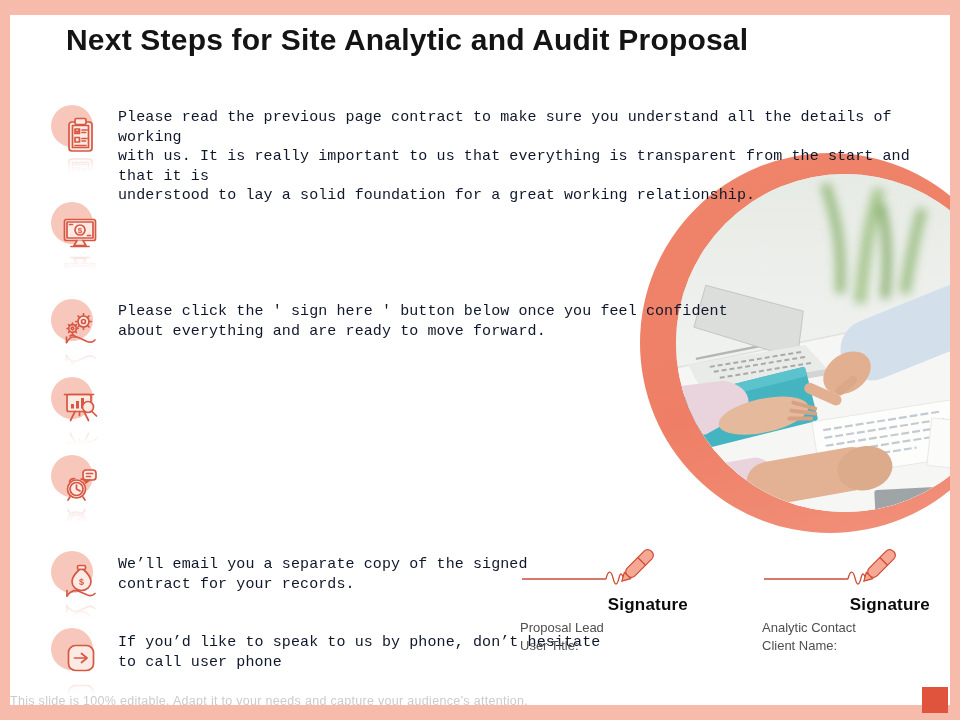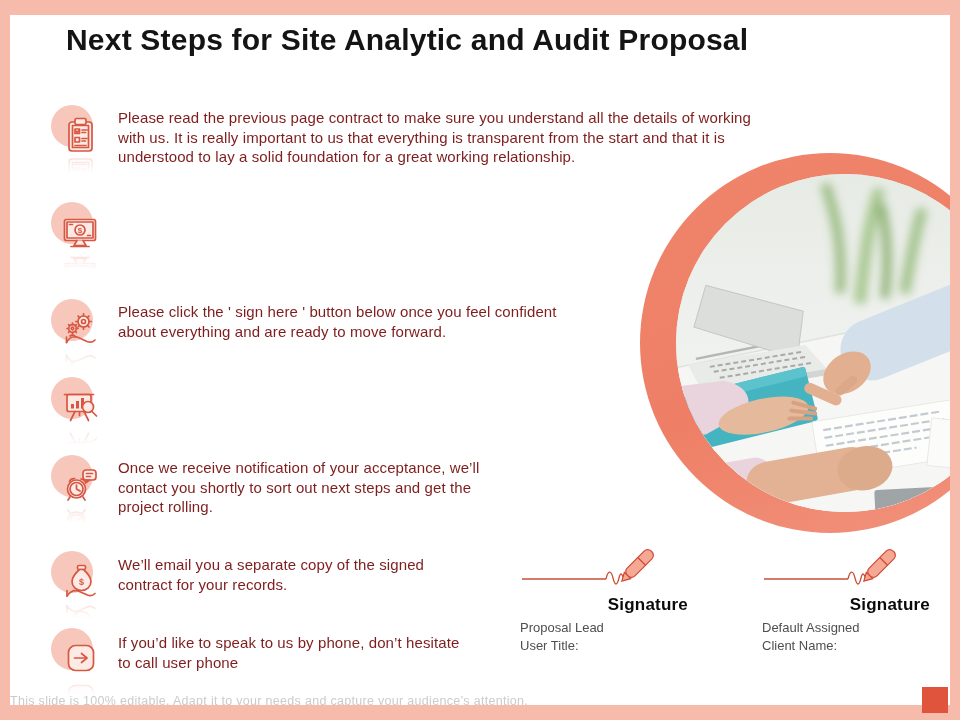--- a/index.html
+++ b/index.html
@@ -13,21 +13,21 @@
 
   
   .accent-circle { position:absolute; left:630px; top:138px; width:380px; height:380px; border-radius:50%;
                    background:linear-gradient(160deg,#ef856b 0%, #ee7f66 55%, #f2937d 100%); z-index:1; }
   .photo-circle { position:absolute; left:666px; top:159px; width:338px; height:338px; border-radius:50%;
                   overflow:hidden; z-index:2; background:#edf0ec; }
   .photo-circle svg { display:block; }
 
   
   .bullet-text { position:absolute; left:108px; white-space:pre-line; font-size:15px; line-height:19.5px;
-                 color:#7f1d1d; letter-spacing:.1px; z-index:3; }
+                 color:#0f172a; letter-spacing:.1px; z-index:3;font-family:Liberation Mono, monospace; }
   .icon-cell { position:absolute; left:50px; width:44px; height:44px; z-index:3; }
   .icon-cell::before { content:""; position:absolute; left:-9px; top:-10px; width:42px; height:42px;
                        border-radius:50%; background:#f6c7ba; }
   .icon-art { position:relative; width:40px; height:40px;
               -webkit-box-reflect: below 0 linear-gradient(transparent 55%, rgba(0,0,0,.22)); }
   .icon-art svg { display:block; }
 
   .r1t { top:93px; }  .r1i { top:100px; }
   .r2t { top:190px; } .r2i { top:197px; }
   .r3t { top:287px; } .r3i { top:294px; }
@@ -187,23 +187,20 @@
         <circle class="ic" cx="16.5" cy="24" r="6.5"></circle>
         <path class="ic" d="M16.5 24 v-4 M16.5 24 l3.5 2"></path>
         <path class="ic" d="M9.5 16.5 a5 5 0 0 1 5 -2.8 M21 14 a5 5 0 0 1 4.5 3"></path>
         <path class="ic" d="M10 32 l-2 3 M23 32 l2 3"></path>
         <rect class="ic icf" x="23" y="5" width="13" height="10" rx="3"></rect>
         <path class="ic" d="M27 15 l-1.5 3 4 -3"></path>
         <path class="ic" d="M26.5 8.5 h6 M26.5 11.5 h4"></path>
       </svg>
         </div>
     </div>
-    <p class="bullet-text r5t">Once we receive notification of your acceptance, we’ll
-contact you shortly to sort out next steps and get the
-project rolling.</p>
 
     <div class="icon-cell r6i">
       <div class="icon-art">
           <svg width="40" height="40" viewBox="0 0 40 40">
         <rect class="ic icf" x="17.5" y="4.5" width="8" height="4" rx="1.5"></rect>
         <path class="ic icf" d="M19.5 8.5 c-4.5,4 -7.5,7.5 -7.5,12 a9.5 9 0 0 0 19 0 c0,-4.5 -3,-8 -7.5,-12 z"></path>
         <text x="21.5" y="23.5" font-size="9" font-weight="bold" text-anchor="middle" fill="#d85743">$</text>
         <path class="ic" d="M7 35 c3.5,-5 8.5,-6.5 13.5,-4 l7,3 c3,1.2 5.5,0.5 7.5,-1.5"></path>
         <path class="ic" d="M7 29.5 v5.5"></path>
       </svg>
@@ -243,21 +240,21 @@
       <svg class="sig-art" viewBox="0 0 150 44">
         <path d="M4 33 H88" stroke="#c94f38" stroke-width="1.3" fill="none"></path>
         <path d="M88 33 c2,-9 5,-9 7,-1 c2,8 4,8 6,0 c1.5,-6 3,-5 5,1.5" fill="none" stroke="#c94f38" stroke-width="1.3"></path>
         <g transform="rotate(-45 118 21)">
           <rect x="106" y="15.5" width="34" height="11" rx="5" fill="#f5a893" stroke="#cf4a35" stroke-width="1.2"></rect>
           <polygon points="98,21 106,16.5 106,25.5" fill="#f5a893" stroke="#cf4a35" stroke-width="1.2"></polygon>
           <line x1="126" y1="15.5" x2="126" y2="26.5" stroke="#cf4a35" stroke-width="1.2"></line>
         </g>
       </svg>
       <div class="sig-heading">Signature</div>
-      <div class="sig-line">Default Assigned</div>
+      <div class="sig-line">Analytic Contact</div>
       <div class="sig-line">Client Name:</div>
     </div>
 
     <div class="footer">This slide is 100% editable. Adapt it to your needs and capture your audience’s attention.</div>
   </div>
 
   <div class="corner-square"></div>
 </div>
 
 </body></html>

